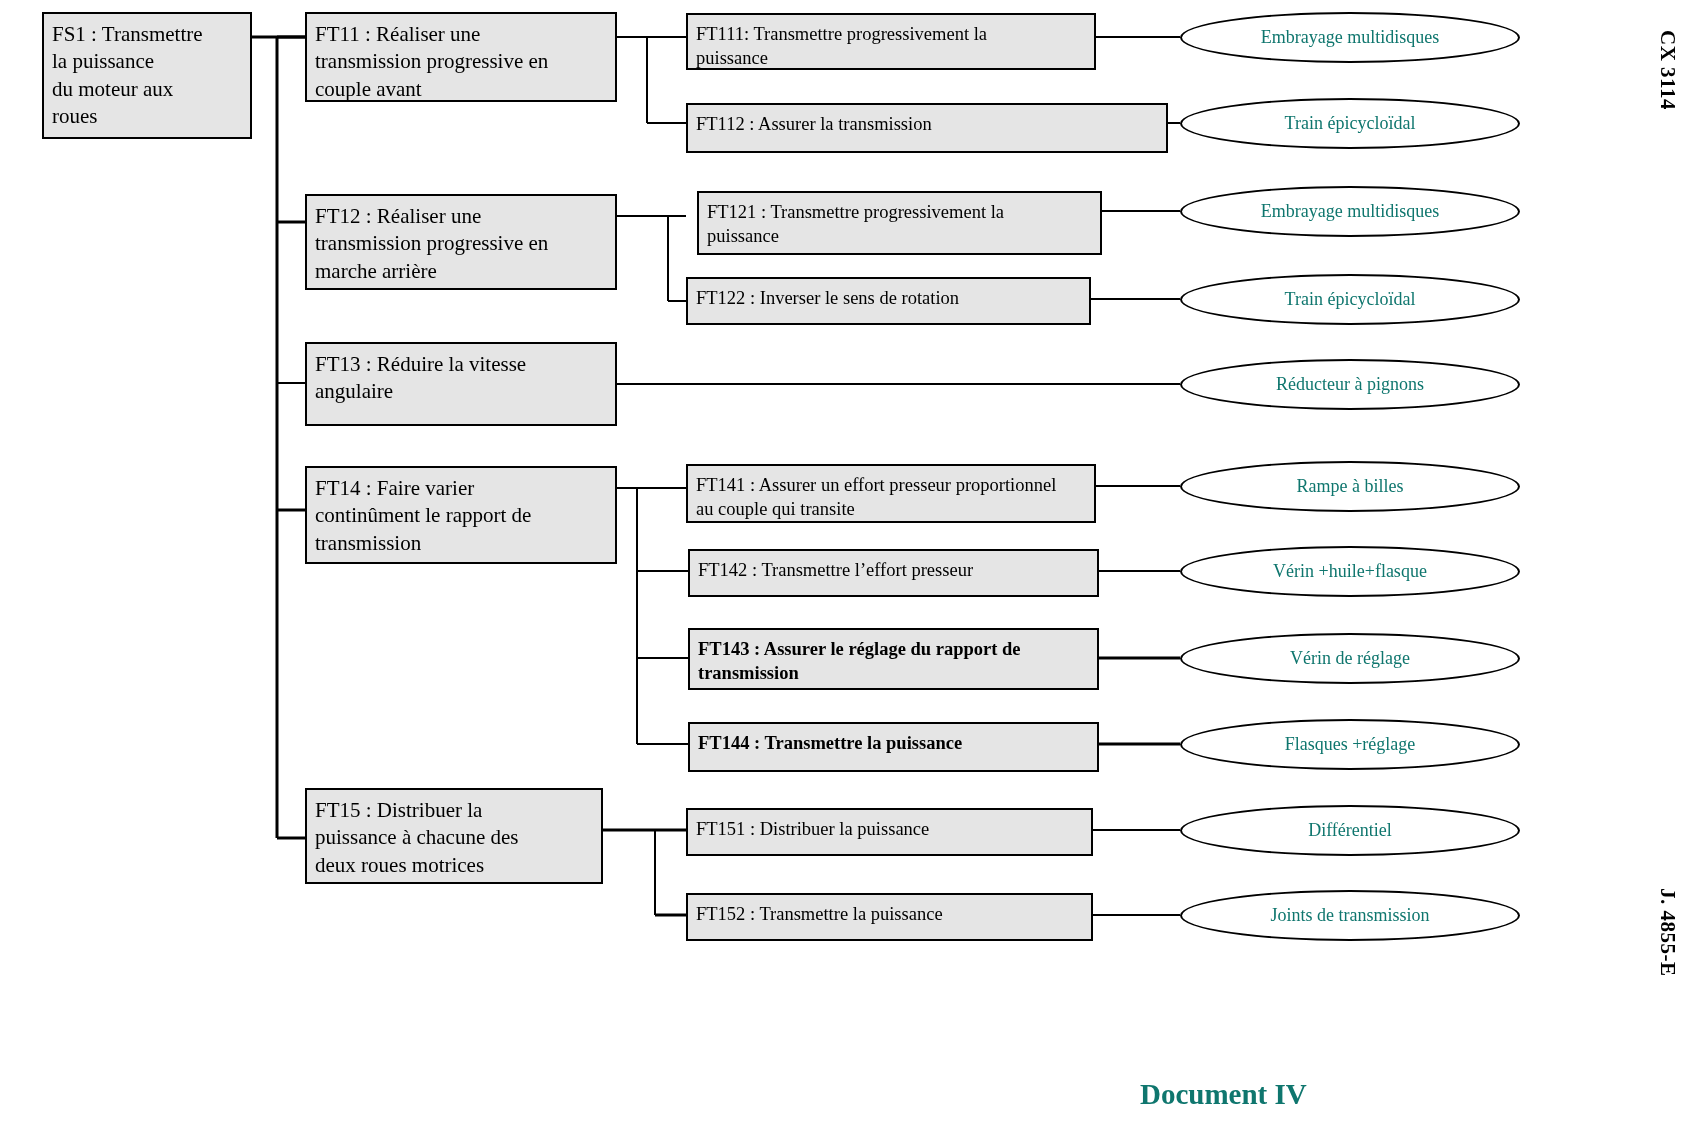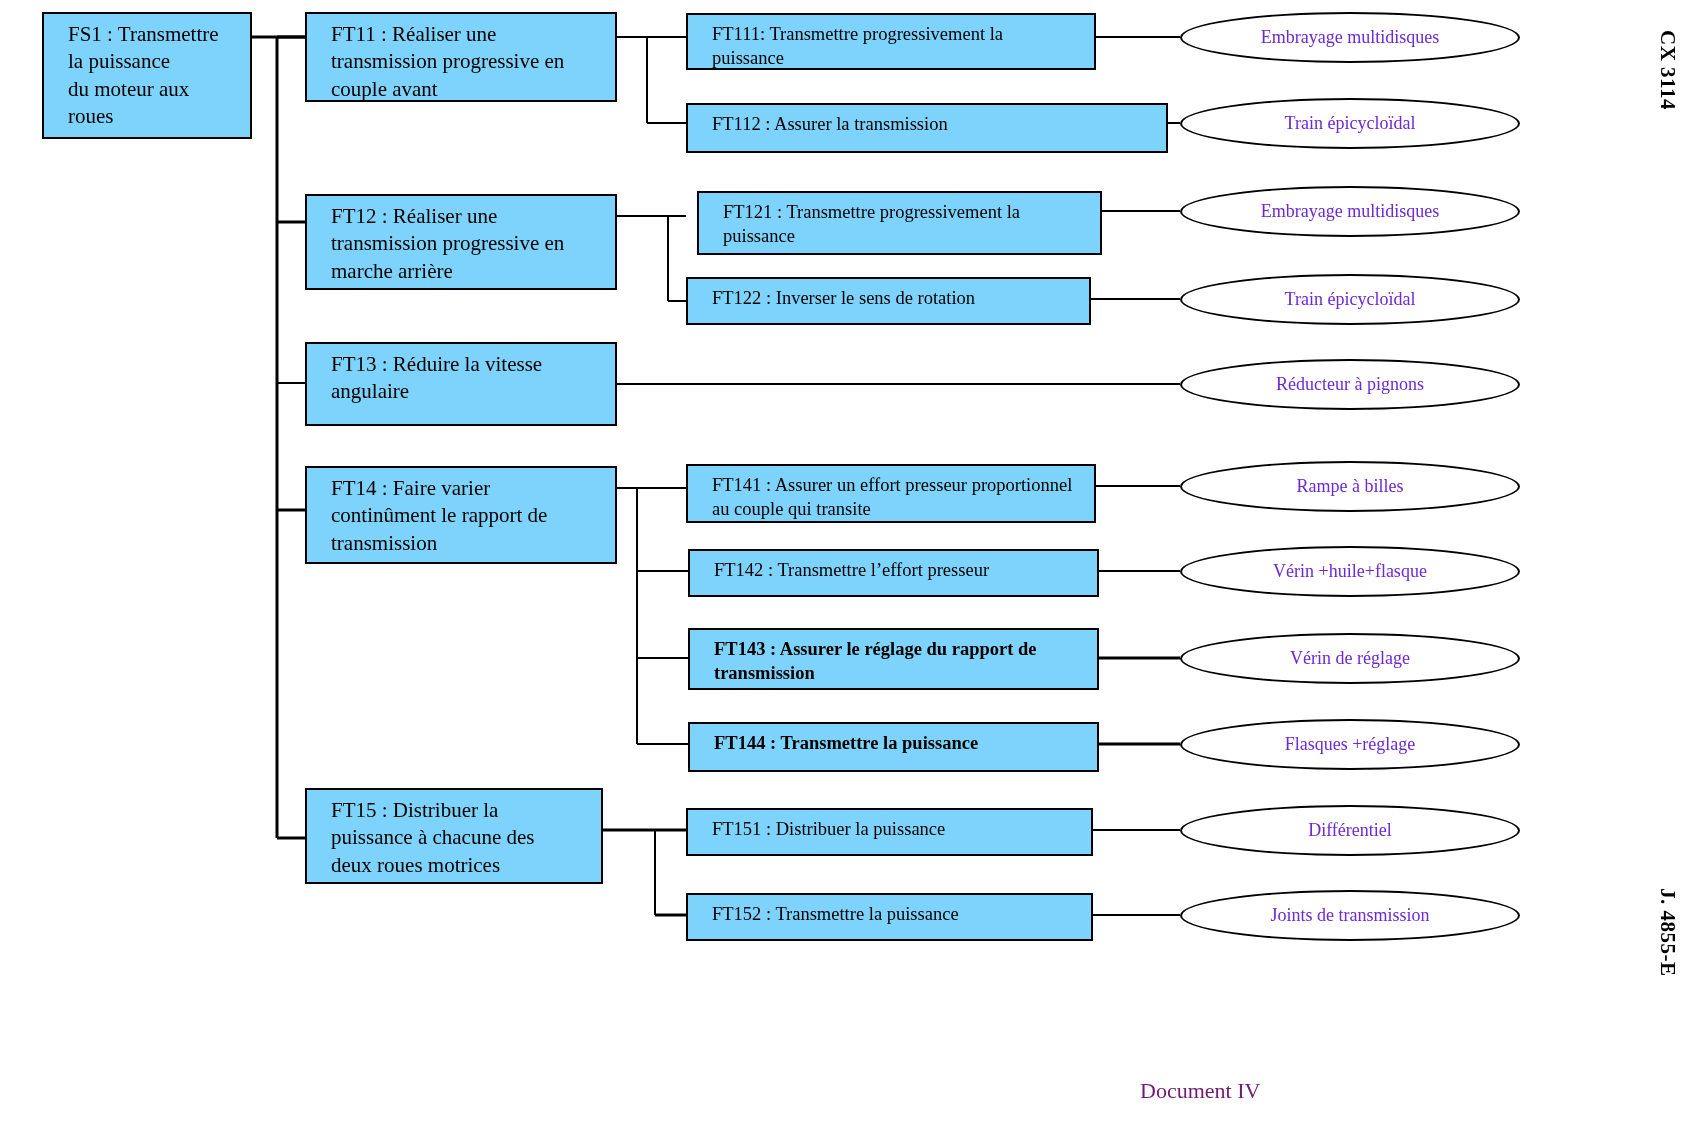--- a/index.html
+++ b/index.html
@@ -19,24 +19,24 @@
     position: absolute;
     left: 0; top: 0;
     width: 1695px;
     height: 1137px;
     pointer-events: none;
   }
   .node {
     position: absolute;
     box-sizing: border-box;
     border: 2px solid #000000;
-    background: #7dd3fc;
+    background: #e5e5e5;
     display: flex;
     align-items: flex-start;
-    padding: 7px 10px 4px 24px;
+    padding: 7px 10px 4px 8px;
     line-height: 1.30;
     color: #000000;
   }
   .node-text {
     display: block;
     white-space: pre-line;
   }
   
   .lvl0 .node-text, .lvl1 .node-text {
     font-size: 21px;
@@ -50,40 +50,40 @@
   .oval {
     position: absolute;
     box-sizing: border-box;
     border: 2px solid #000000;
     border-radius: 50%;
     background: #ffffff;
     display: flex;
     align-items: center;
     justify-content: center;
     text-align: center;
-    color: #6d28d9;
+    color: #0f766e;
   }
   .oval .oval-text {
     font-size: 18px;
     white-space: nowrap;
   }
   .side-label {
     position: absolute;
     color: #000000;
     font-weight: bold;
     font-size: 21px;
     letter-spacing: 0.5px;
     white-space: nowrap;
     transform-origin: left top;
   }
   .doc-caption {
     position: absolute;
-    color: #701a75;
-    font-weight: normal;
-    font-size: 22px;
+    color: #0f766e;
+    font-weight: bold;
+    font-size: 29px;
     white-space: nowrap;
   }
 </style>
 </head>
 <body>
 
 <div id="page">
 
   <svg id="wires" viewBox="0 0 1695 1137" width="1695" height="1137">
 

